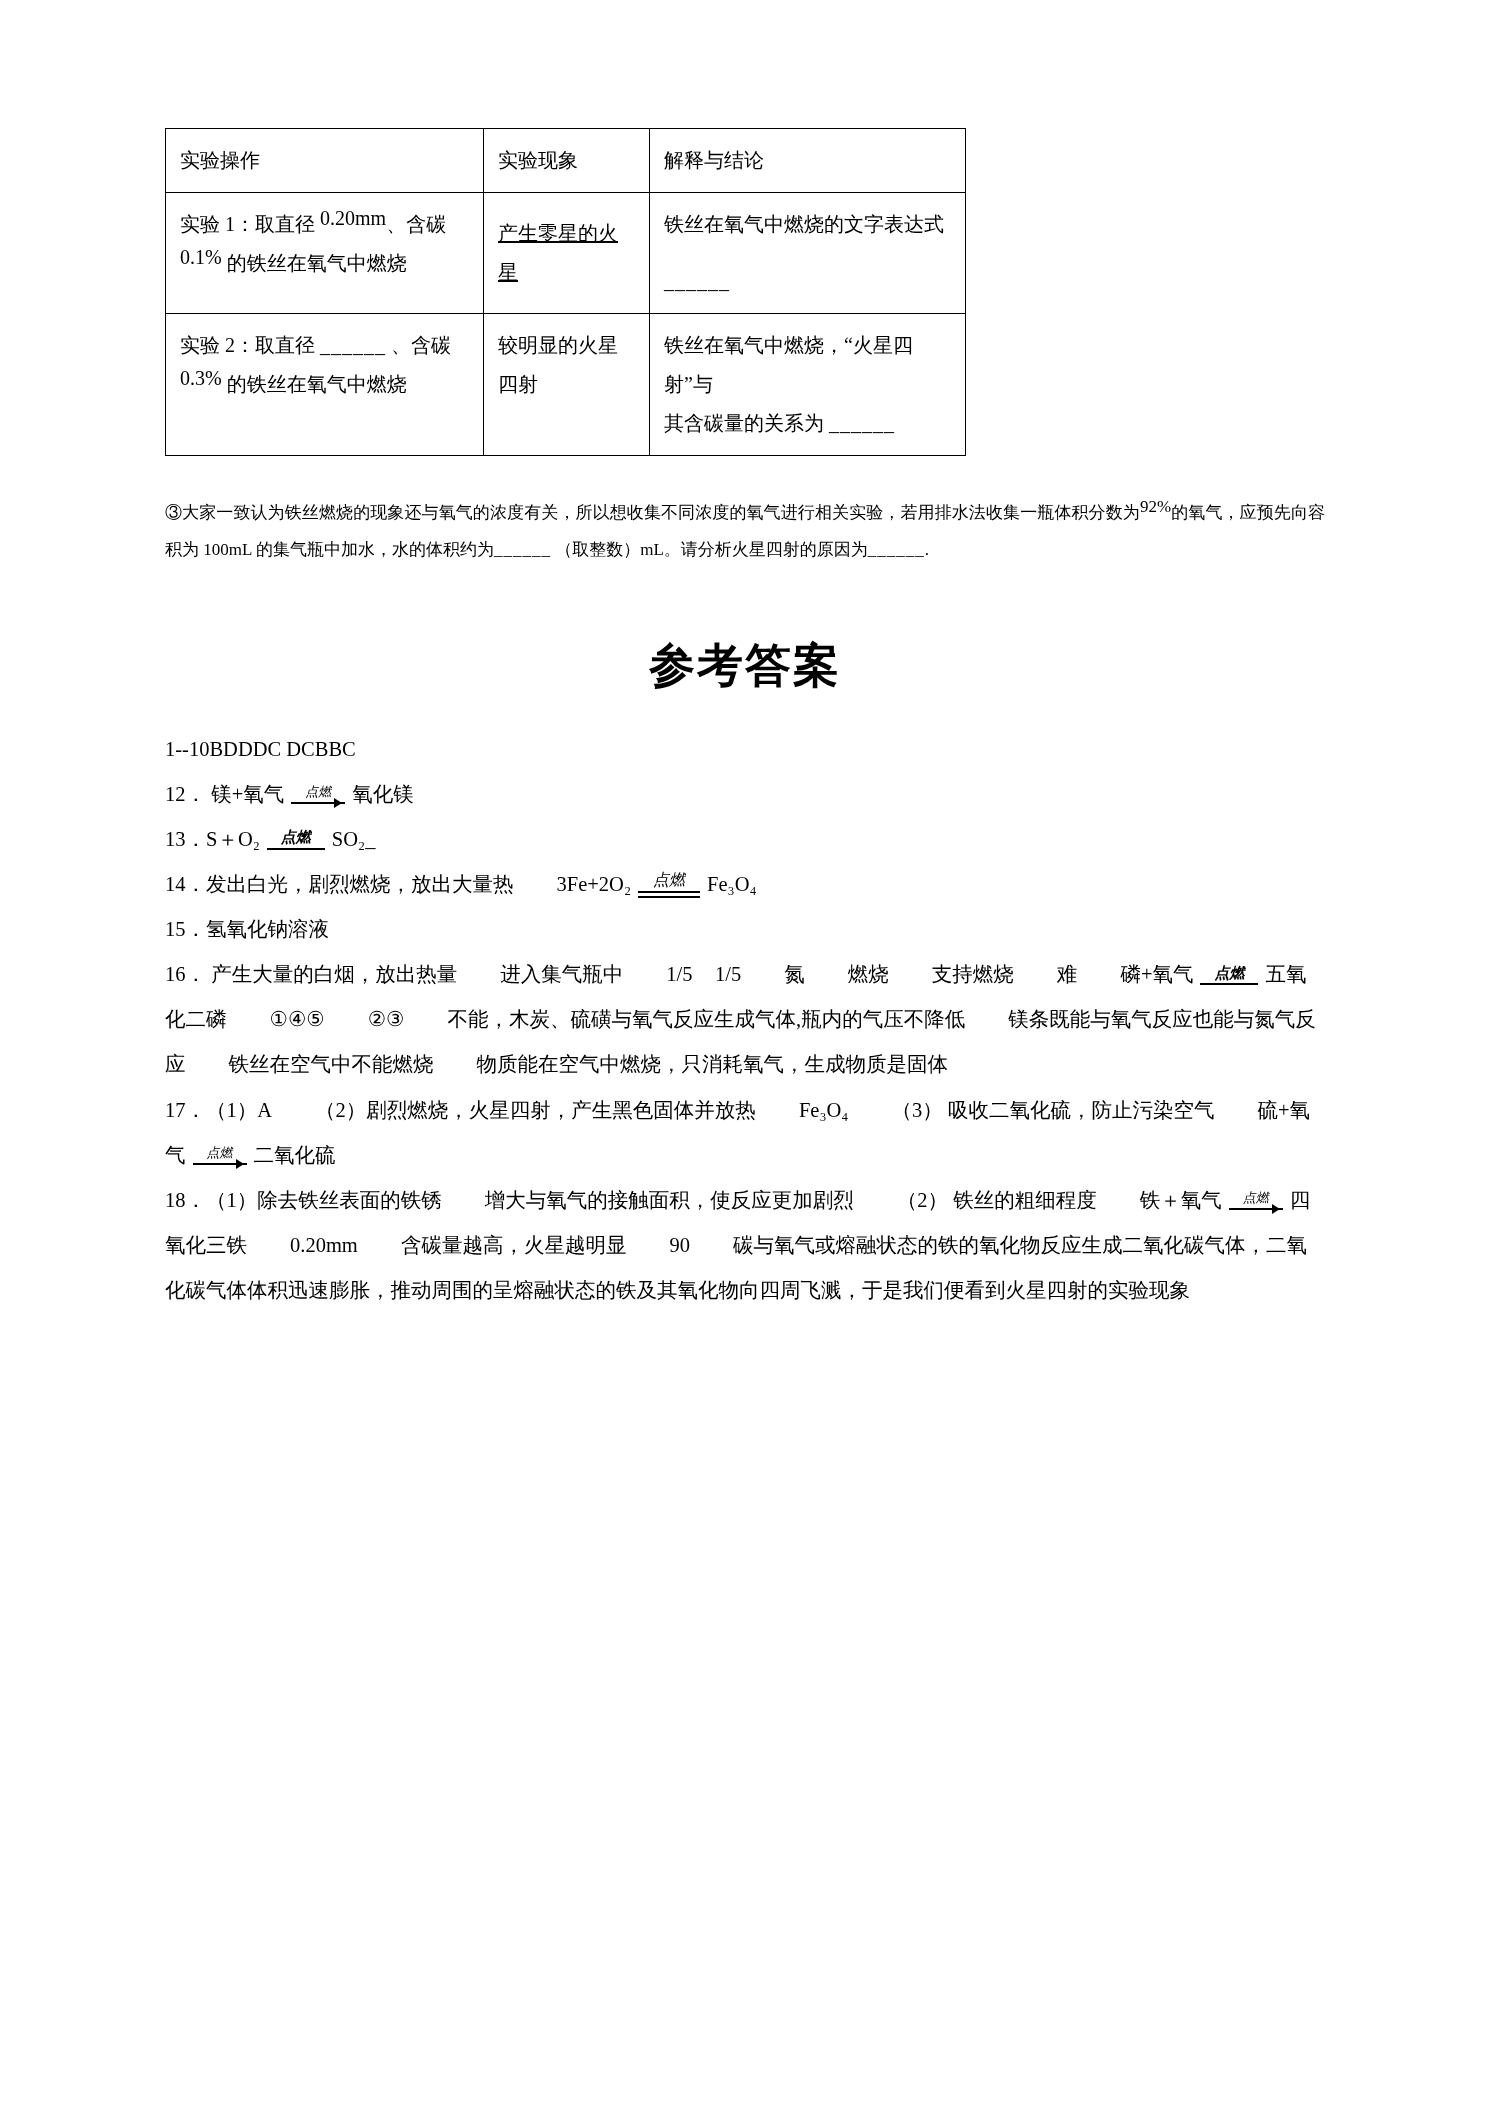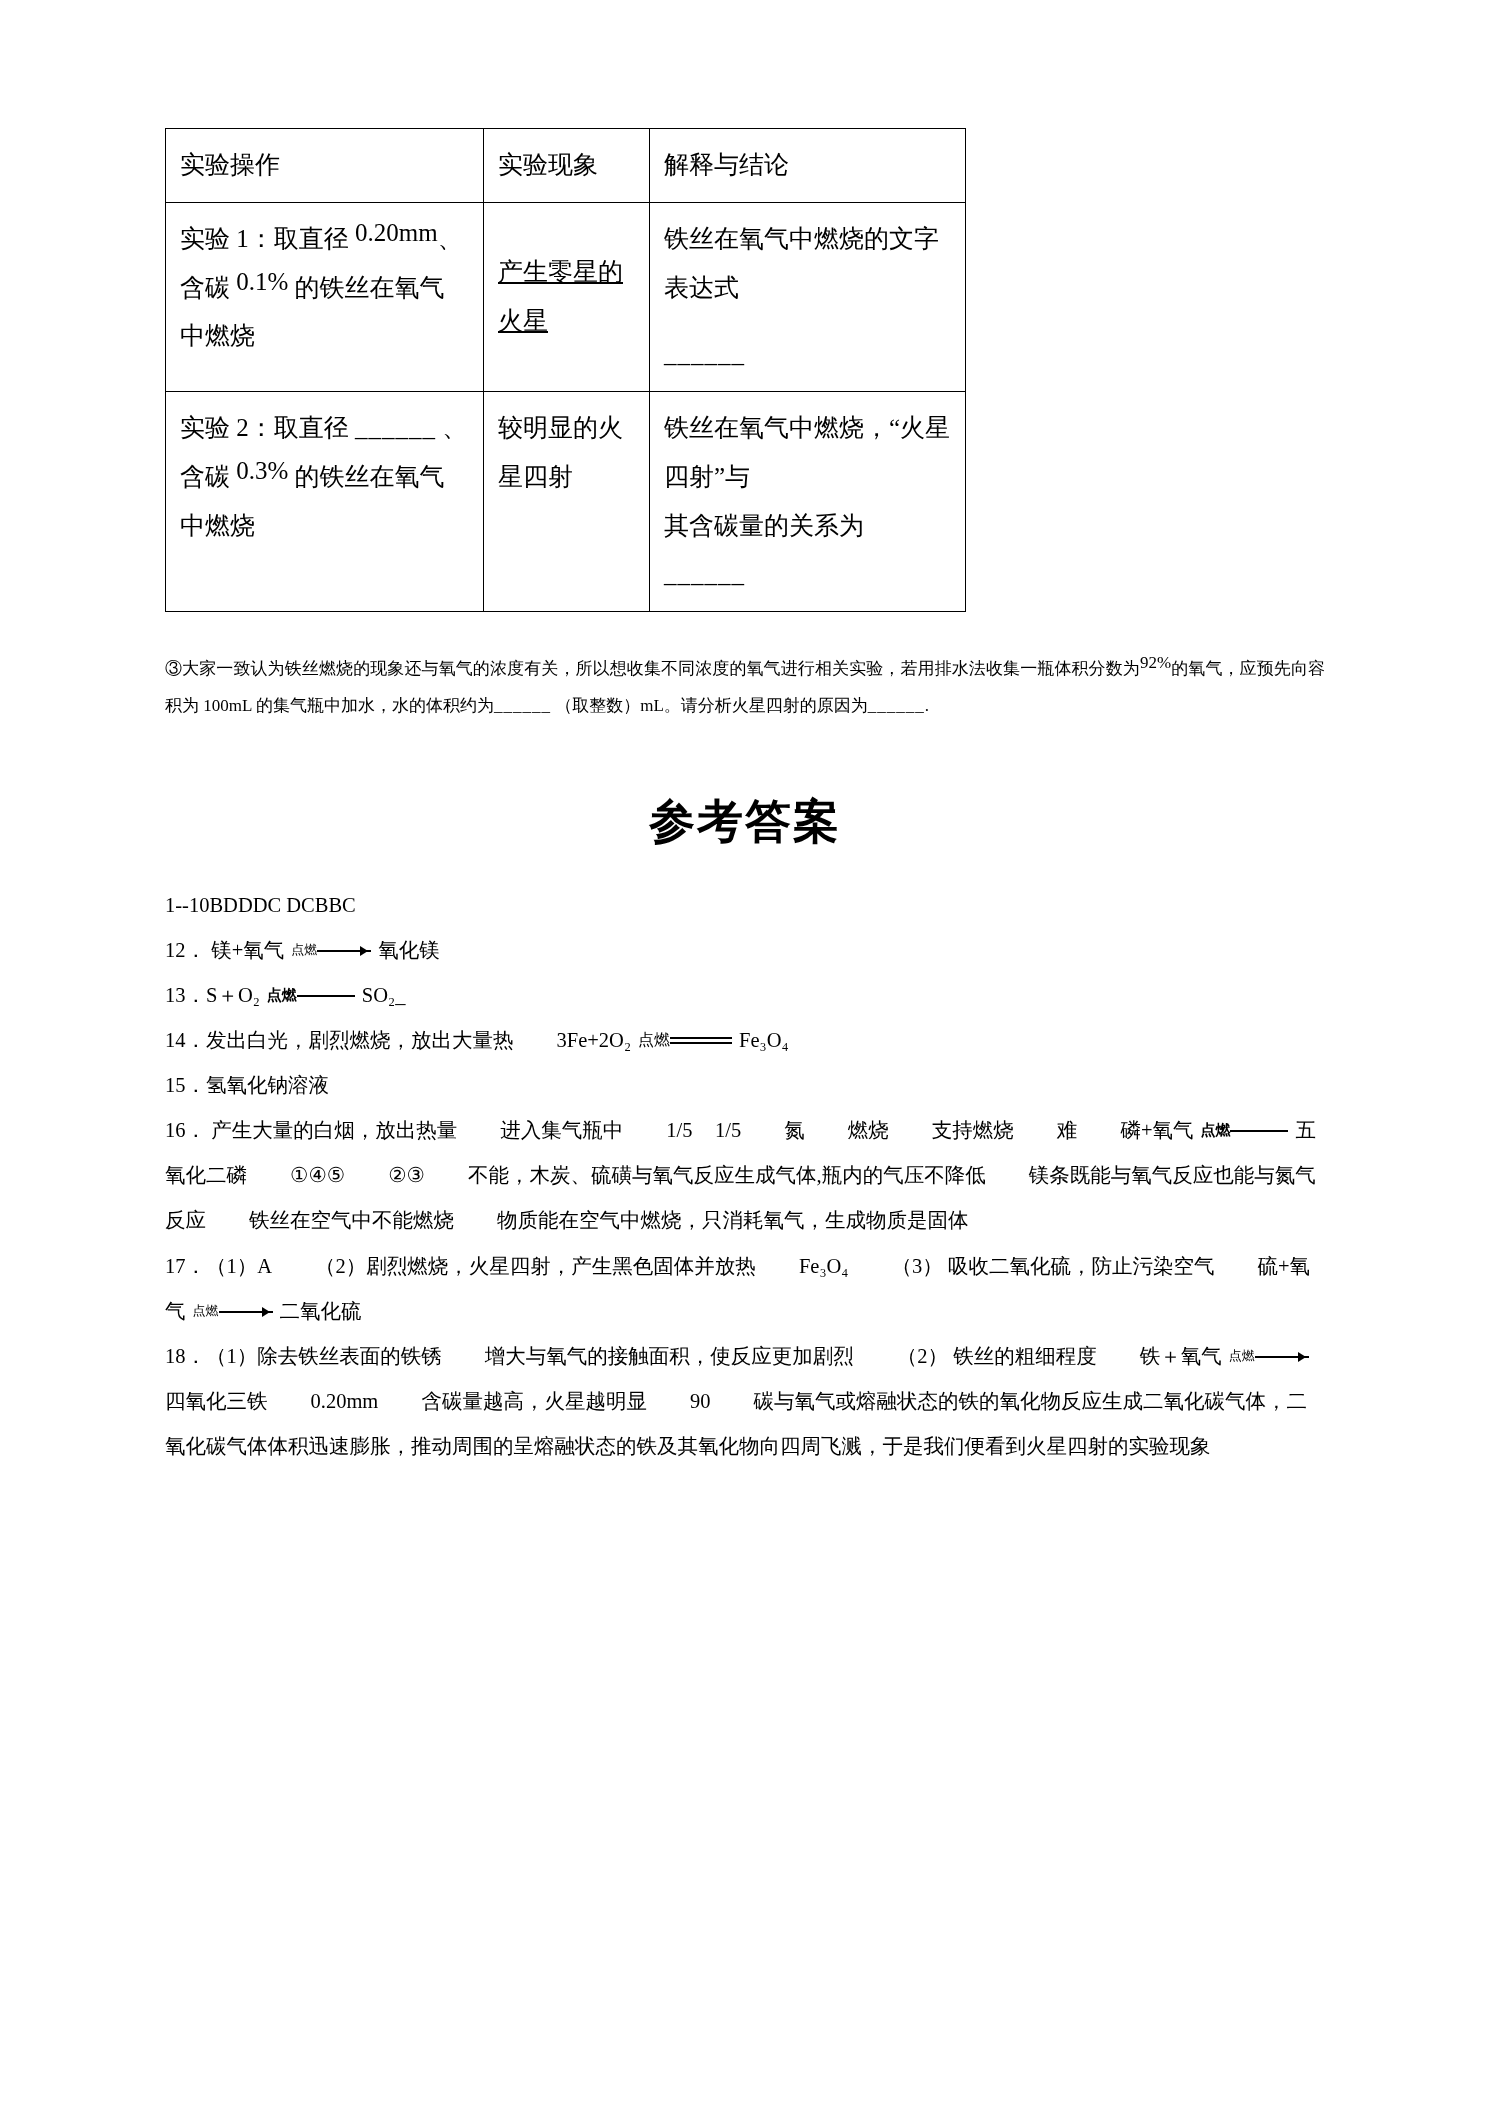--- a/index.html
+++ b/index.html
@@ -12,21 +12,21 @@
     width: 1488px;
     min-height: 2104px;
     padding: 128px 163px 80px 165px;
     background: #ffffff;
   }
 
   
   .exp-table {
     border-collapse: collapse;
     width: 800px;
-    font-size: 25px;
+    font-size: 20px;
     table-layout: fixed;
     padding-left: 48px;
   }
   .exp-table td {
     border: 1.5px solid #000;
     padding: 12px 14px;
     vertical-align: top;
     line-height: 1.95;
     text-align: left;
   }
@@ -55,26 +55,27 @@
     line-height: 2.2;
     margin: 0;
   }
   .ans-para { text-align: left; }
   .gap { margin-right: 2.1em; }
   .gap-sm { margin-right: 1.1em; }
 
   
   .rxn {
     display: inline-flex;
-    flex-direction: row;
+    flex-direction: column;
     align-items: center;
     vertical-align: middle;
     margin: 0 7px;
     position: relative;
     top: -2px;
+    font-style: italic;
   }
   .rxn .cond { font-size: 13px; line-height: 1.25; white-space: nowrap; }
   .rxn .cond.bold { font-weight: bold; font-size: 15px; }
   .rxn .cond.big { font-size: 16px; }
   .arrow-line {
     position: relative;
     width: 54px;
     height: 2px;
     background: #000;
     margin-top: 2px;

